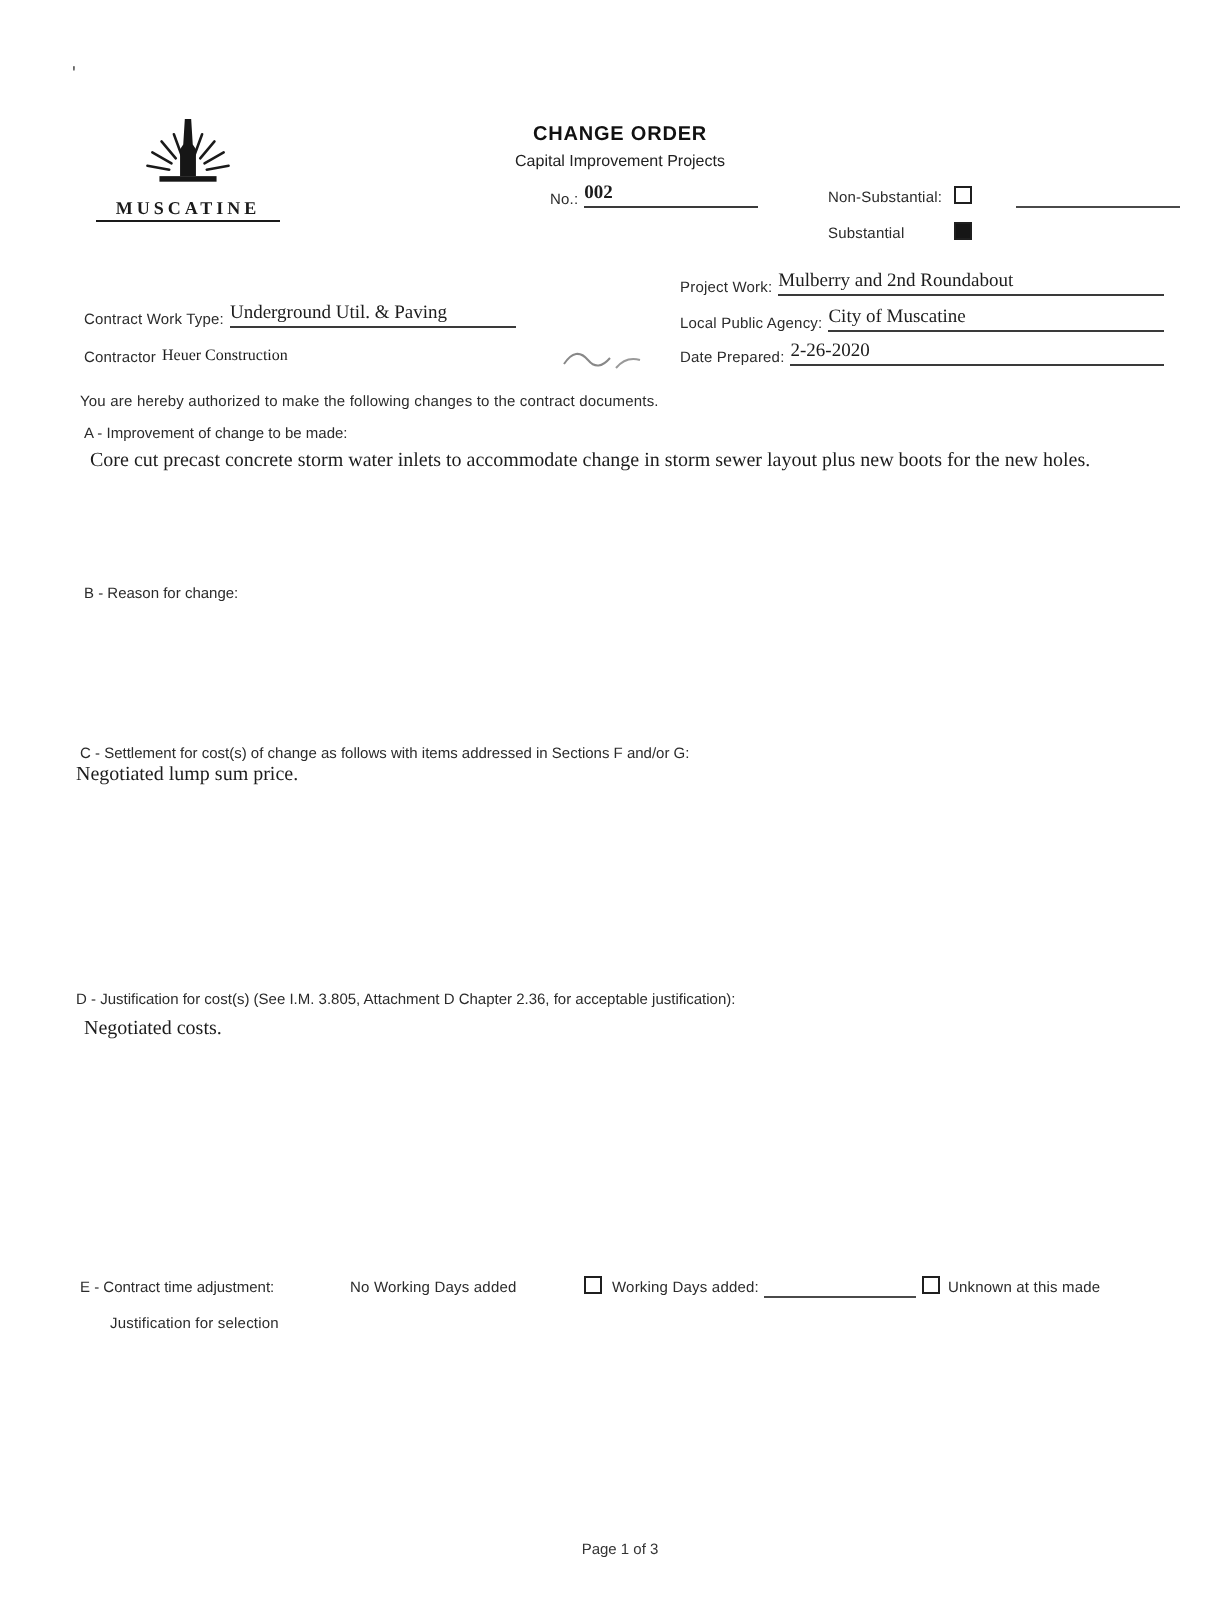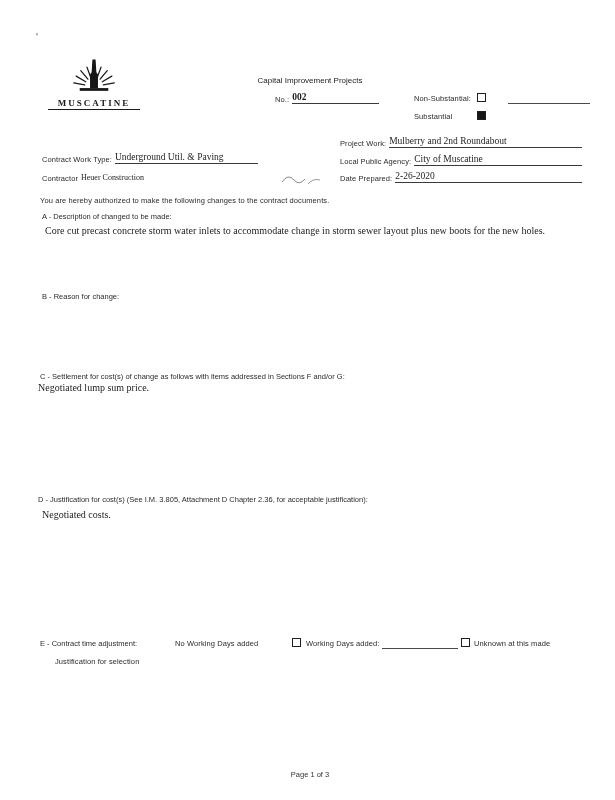--- a/index.html
+++ b/index.html
@@ -51,20 +51,21 @@
           <line x1="34.6" y1="40.0" x2="22.5" y2="33.0"></line>
           <line x1="33.2" y1="43.9" x2="19.4" y2="41.5"></line>
         </g>
         <path d="M43,12 L47,12 L48,28 L50,31 L50,48 L40,48 L40,31 L42,28 Z" fill="#161616"></path>
         <rect x="27" y="48" width="36" height="3.5" fill="#161616"></rect>
       </svg>
     </span>
     <div class="logo-text">MUSCATINE</div>
   </div>
 
+  <div class="abs title" style="left:210px;top:62px;width:200px;">CHANGE ORDER</div>
   <div class="abs subtitle" style="left:210px;top:76px;width:200px;">Capital Improvement Projects</div>
 
   <div class="field-row" style="left:258px;top:92px;width:104px;margin-left:17px;">
     <span class="lbl">No.:</span>
     <span class="fill hand" style="font-weight:bold;">002</span>
   </div>
 
   <div class="abs lbl" style="left:414px;top:94px;">Non-Substantial:</div>
   <div class="checkbox" style="left:477px;top:93px;"></div>
   <div class="hline" style="left:508px;top:103px;width:82px;"></div>
@@ -99,21 +100,21 @@
     <span class="fill hand">Underground Util. &amp; Paving</span>
   </div>
 
   <div class="field-row" style="left:42px;top:172px;width:170px;">
     <span class="lbl">Contractor</span>
     <span class="fill hand" style="font-size:8px;border-bottom:none;">Heuer Construction</span>
   </div>
 
   <div class="abs lbl" style="left:40px;top:196px;width:420px;">You are hereby authorized to make the following changes to the contract documents.</div>
 
-  <div class="abs section-label" style="left:42px;top:212px;">A - Description of changed to be made:</div>
+  <div class="abs section-label" style="left:42px;top:212px;">A - Improvement of change to be made:</div>
   <div class="abs hand hand-big" style="left:45px;top:224px;width:578px;">Core cut precast concrete storm water inlets to accommodate change in storm sewer layout plus new boots for the new holes.</div>
 
   <div class="abs section-label" style="left:42px;top:292px;">B - Reason for change:</div>
 
   <div class="abs section-label" style="left:40px;top:372px;">C - Settlement for cost(s) of change as follows with items addressed in Sections F and/or G:</div>
   <div class="abs hand hand-big" style="left:38px;top:381px;width:520px;">Negotiated lump sum price.</div>
 
   <div class="abs section-label" style="left:38px;top:495px;">D - Justification for cost(s) (See I.M. 3.805, Attachment D  Chapter 2.36, for acceptable justification):</div>
   <div class="abs hand hand-big" style="left:42px;top:508px;width:520px;">Negotiated  costs.</div>
 

